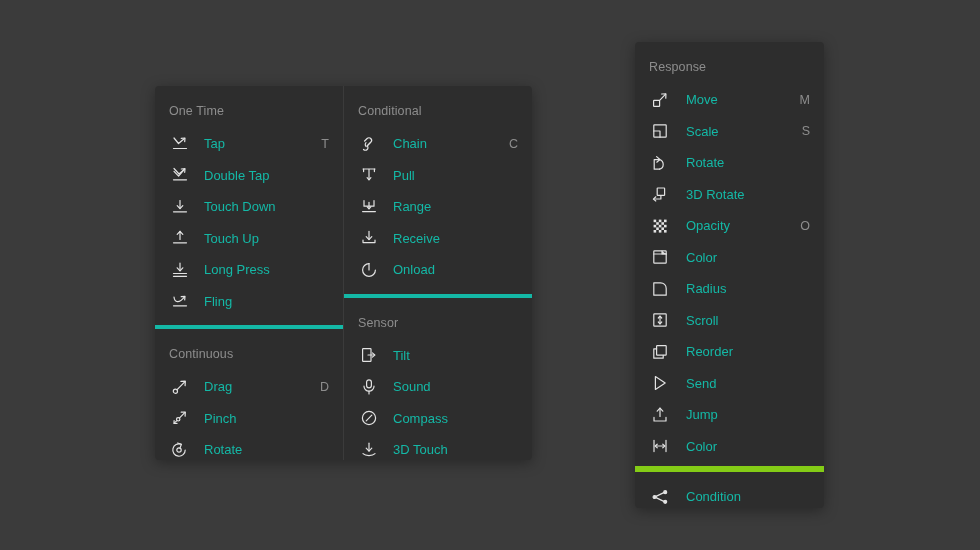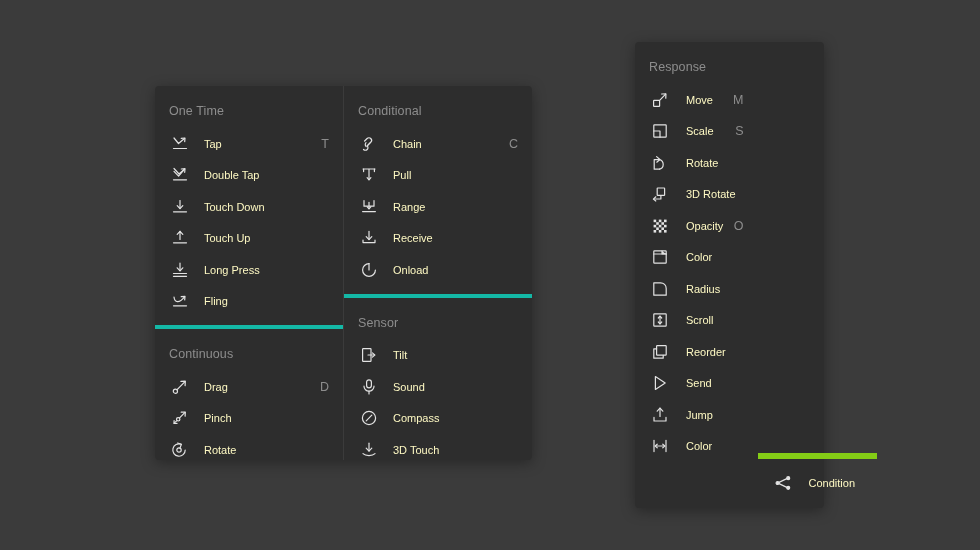--- a/index.html
+++ b/index.html
@@ -32,21 +32,21 @@
     display: flex;
     justify-content: space-between;
   }
 
   #right-panel {
     left: 635px;
     top: 42px;
     width: 189px;
     height: 466px;
     display: flex;
-    flex-direction: row;
+    flex-direction: column;
   }
 
   .column {
     flex: 1;
     min-width: 0;
     padding: 0;
   }
 
   .column.first {
     border-right: 1px solid #3b3b3b;
@@ -86,22 +86,22 @@
     justify-content: center;
   }
 
   .row .icon svg {
     display: block;
     overflow: visible;
   }
 
   .row .label {
     margin-left: 13px;
-    color: #fef9c3;
-    font-size: 11px;
+    color: #14b8a6;
+    font-size: 13px;
     white-space: nowrap;
     flex: 1 1 auto;
   }
 
   .row .shortcut {
     color: #8d8d8d;
     font-size: 12.5px;
     margin-left: 8px;
     flex: 0 0 auto;
   }

